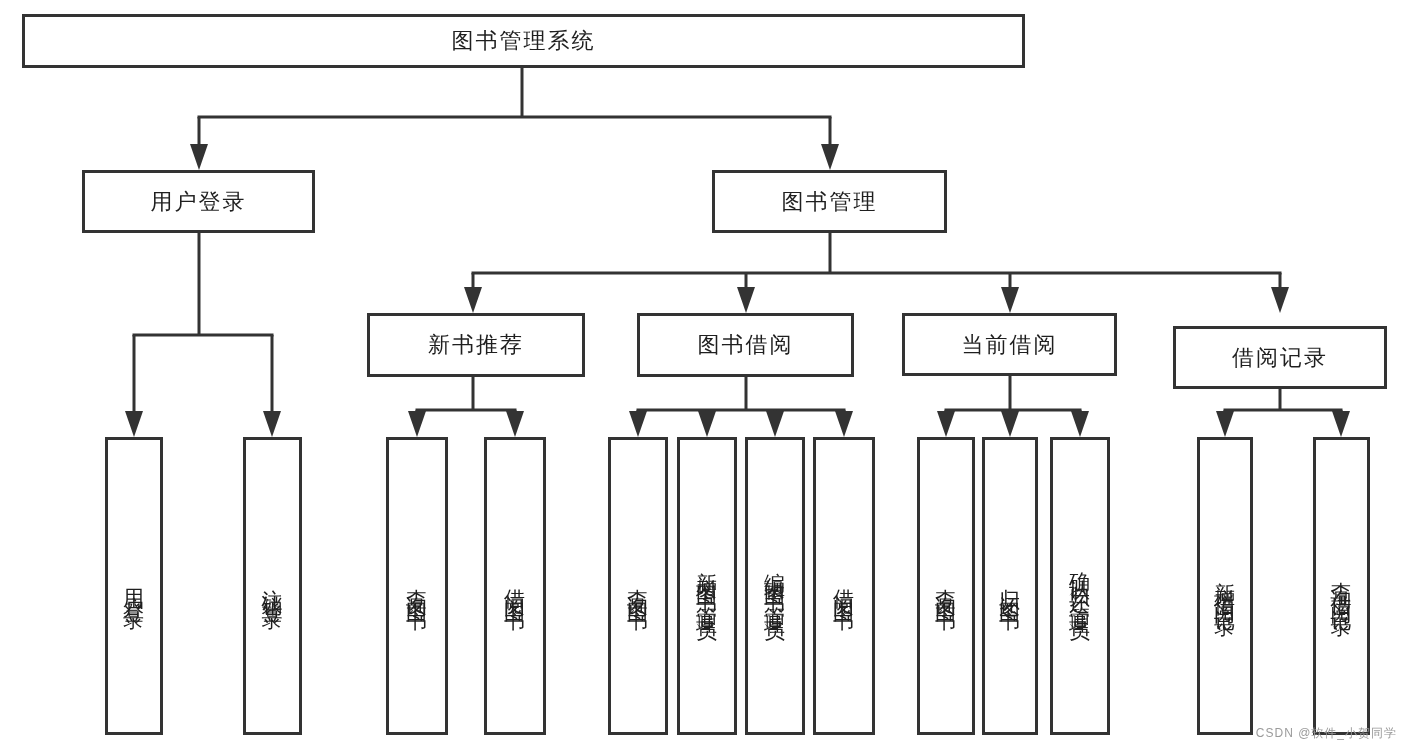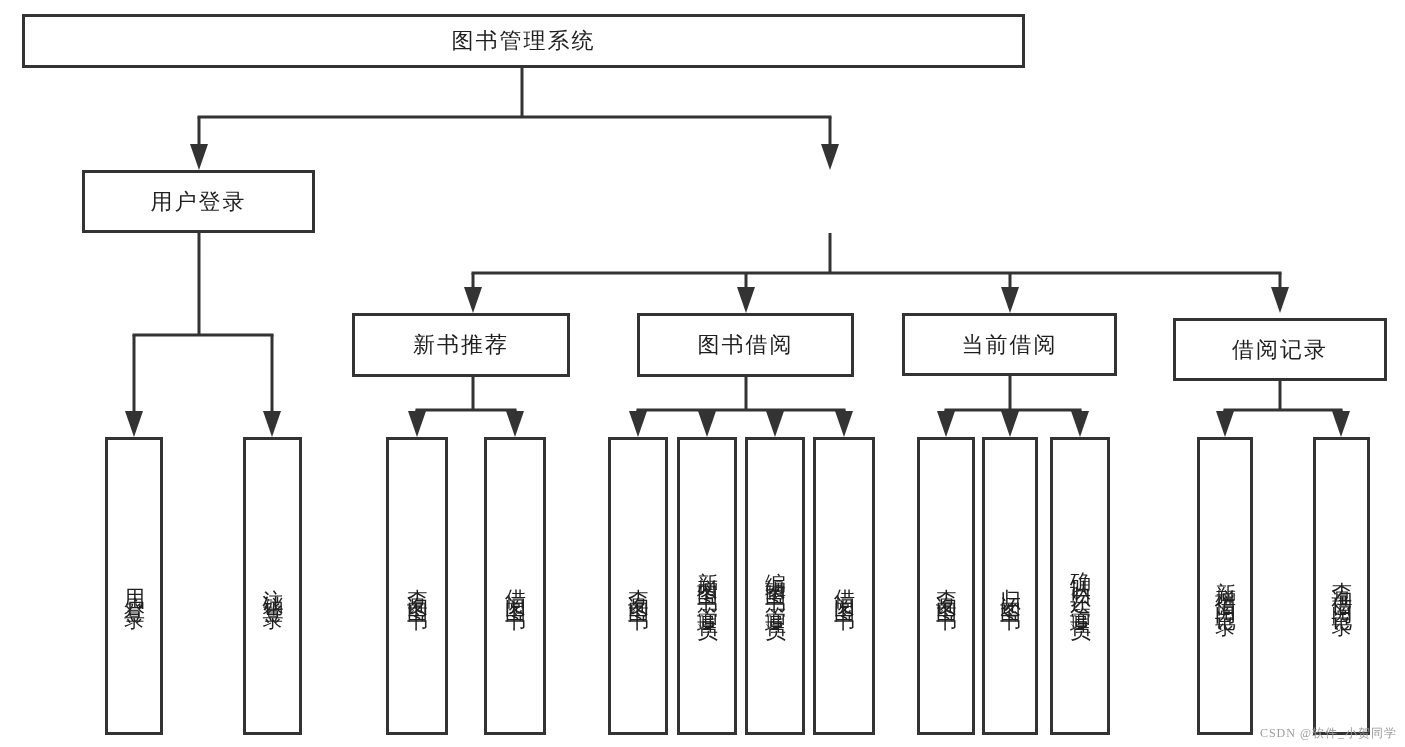--- a/index.html
+++ b/index.html
@@ -7,21 +7,21 @@
     --text:#1f1f1f;
     --wm:#9b9b9b;
     --bg:#ffffff;
   }
   html,body{margin:0;padding:0;background:#ffffff;}
   .stage{
     position:relative;
     width:1405px;height:747px;
     background:var(--bg);
     overflow:hidden;
-    font-family:Liberation Serif, serif;
+    font-family:Liberation Sans, sans-serif;
     border-radius:6px;
   }
   .wires{
     position:absolute;left:0;top:0;width:1405px;height:747px;
     pointer-events:none;
   }
   .wires line{stroke:var(--line);stroke-width:3;}
   .wires polygon{fill:var(--line);}
   .node{
     position:absolute;
@@ -132,25 +132,26 @@
       <line x1="1225" y1="410" x2="1225" y2="415"></line>
       <polygon points="1216,411 1234,411 1225,437"></polygon>
       <line x1="1341" y1="410" x2="1341" y2="415"></line>
       <polygon points="1332,411 1350,411 1341,437"></polygon>
     </g>
   </svg>
 
   <div class="node" style="left:22px;top:14px;width:1003px;height:54px">图书管理系统</div>
 
   <div class="node" style="left:82px;top:170px;width:233px;height:63px">用户登录</div>
+  <div class="node" style="left:712px;top:170px;width:235px;height:63px">图书管理</div>
 
-  <div class="node" style="left:352px;top:313px;width:218px;height:64px">新书推荐</div>
+  <div class="node" style="left:367px;top:313px;width:218px;height:64px">新书推荐</div>
   <div class="node" style="left:902px;top:313px;width:215px;height:63px">当前借阅</div>
   <div class="node" style="left:637px;top:313px;width:217px;height:64px">图书借阅</div>
-  <div class="node" style="left:1173px;top:318px;width:214px;height:63px">借阅记录</div>
+  <div class="node" style="left:1173px;top:326px;width:214px;height:63px">借阅记录</div>
 
   <div class="node v" style="left:105px;top:437px;width:58px;height:298px">用户登录</div>
   <div class="node v" style="left:243px;top:437px;width:59px;height:298px">注销登录</div>
 
   <div class="node v" style="left:386px;top:437px;width:62px;height:298px">查询图书</div>
   <div class="node v" style="left:484px;top:437px;width:62px;height:298px">借阅图书</div>
 
   <div class="node v" style="left:608px;top:437px;width:60px;height:298px">查询图书</div>
   <div class="node v" style="left:677px;top:437px;width:60px;height:298px">新增图书（管理员）</div>
   <div class="node v" style="left:745px;top:437px;width:60px;height:298px">编辑图书（管理员）</div>

